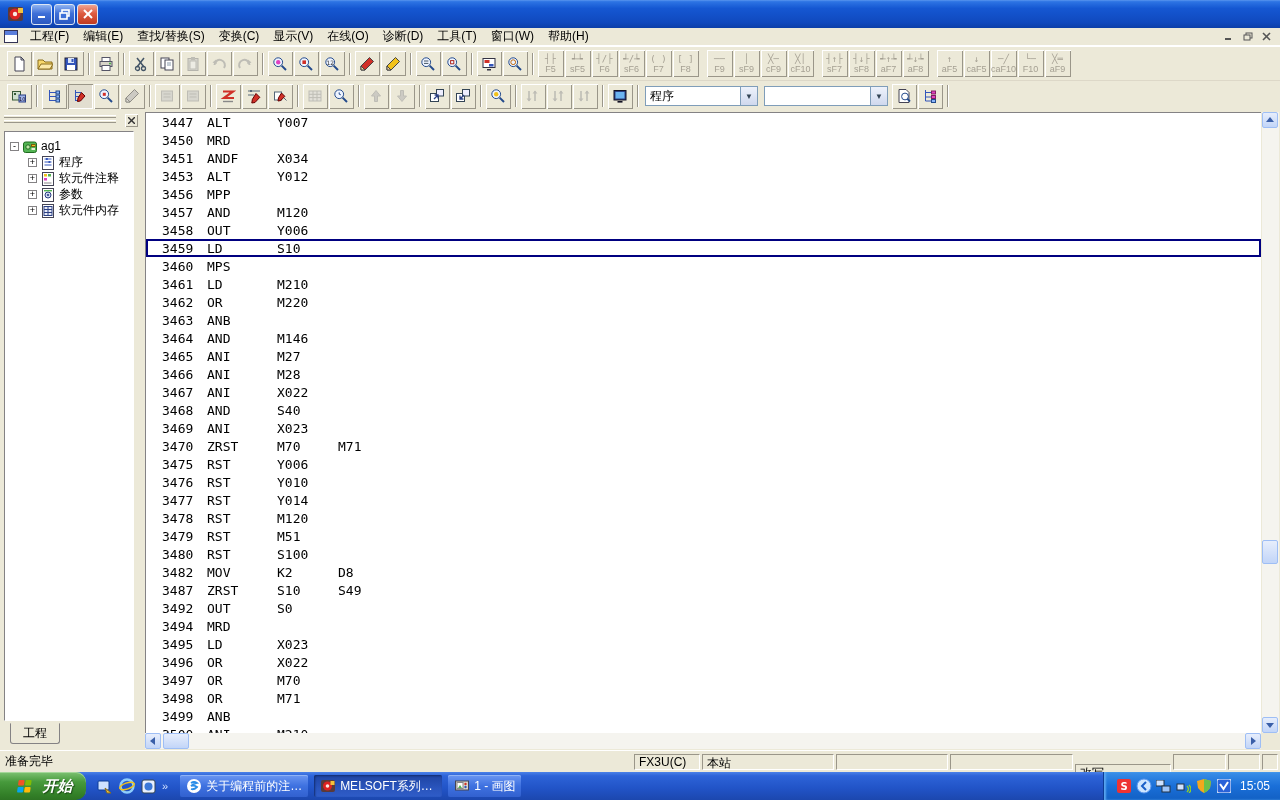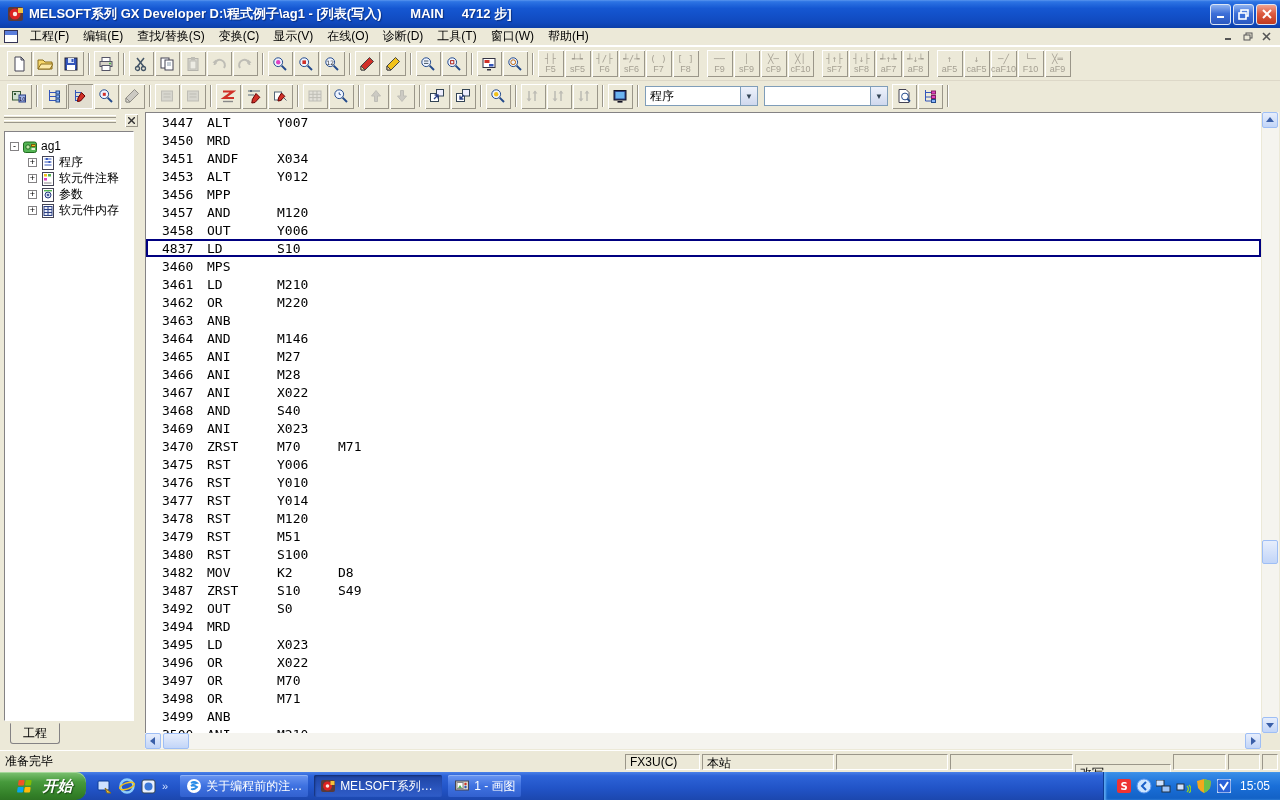--- a/index.html
+++ b/index.html
@@ -88,21 +88,21 @@
   .v-thumb { position:absolute; left:0; top:428px; width:16px; height:24px; }
   .h-thumb { position:absolute; left:18px; top:0; width:26px; height:16px; }
   .corner { position:absolute; right:0; top:622px; width:17px; height:16px; background:#ECE9D8; }
 
   
   .statusbar { position:absolute; top:750px; left:0; width:1280px; height:22px; background:#ECE9D8;
     border-top:1px solid #fff; display:flex; align-items:center; gap:2px; padding:0 2px; font-size:12px; }
   .sb-msg { flex:1; padding-left:3px; }
   .panel { height:16px; border:1px solid; border-color:#9a9689 #fff #fff #9a9689; padding:0 4px;
     white-space:nowrap; overflow:hidden; }
-  .p-cpu { width:75px; } .p-station { width:132px; } .p-e1 { width:112px; } .p-e2 { width:123px; }
+  .p-cpu { width:66px; } .p-station { width:132px; } .p-e1 { width:112px; } .p-e2 { width:123px; }
   .p-mode { width:96px;margin-top:21px; } .p-e3 { width:53px; } .p-e4 { width:32px; } .p-e5 { width:16px; }
 
   
   .taskbar { position:absolute; top:772px; left:0; width:1280px; height:28px;
     background:linear-gradient(180deg,#4a81e8 0%,#2d63d8 14%,#2153c6 60%,#1c47ae 100%);
     display:flex; align-items:center; }
   .start-btn { width:86px; height:28px; border-radius:0 10px 10px 0;
     background:linear-gradient(180deg,#7ec273 0%,#479a3c 35%,#338028 80%,#2d7423 100%);
     display:flex; align-items:center; justify-content:center; gap:10px;
     color:#fff; font-weight:bold; font-style:italic; font-size:15px; text-shadow:1px 1px 1px #1d4d17;
@@ -127,21 +127,20 @@
 
 <div class="titlebar">
   <span class="app-icon">
     <svg width="18" height="18" viewBox="0 0 18 18">
       <rect x="1" y="2" width="15" height="14" rx="2" fill="#5a3a3a"></rect>
       <circle cx="8" cy="9" r="5.5" fill="#d22"></circle>
       <circle cx="8" cy="9" r="2.2" fill="#fbe9e1"></circle>
       <rect x="11" y="3" width="5" height="5" fill="#f4c23c"></rect>
     </svg>
   </span>
-  <span class="title-text">MELSOFT系列 GX Developer D:\程式例子\ag1 - [列表(写入)        MAIN     4712 步]</span>
   <span class="win-btn">
     <svg width="10" height="10">
         <rect x="1" y="7" width="7" height="2" fill="#fff"></rect>
       </svg>
   </span>
   <span class="win-btn">
     <svg width="11" height="11">
       <rect x="3" y="1" width="7" height="6" fill="none" stroke="#fff" stroke-width="1.6"></rect>
       <rect x="1" y="4" width="7" height="6" fill="#3d6fd8" stroke="#fff" stroke-width="1.6"></rect>
     </svg>
@@ -828,21 +827,21 @@
           <span class="c-step">3457</span>
           <span class="c-op">AND</span>
           <span class="c-a1">M120</span>
         </div>
         <div class="row">
           <span class="c-step">3458</span>
           <span class="c-op">OUT</span>
           <span class="c-a1">Y006</span>
         </div>
         <div class="row selected">
-          <span class="c-step">4837</span>
+          <span class="c-step">3459</span>
           <span class="c-op">LD</span>
           <span class="c-a1">S10</span>
         </div>
         <div class="row">
           <span class="c-step">3460</span>
           <span class="c-op">MPS</span>
         </div>
         <div class="row">
           <span class="c-step">3461</span>
           <span class="c-op">LD</span>

